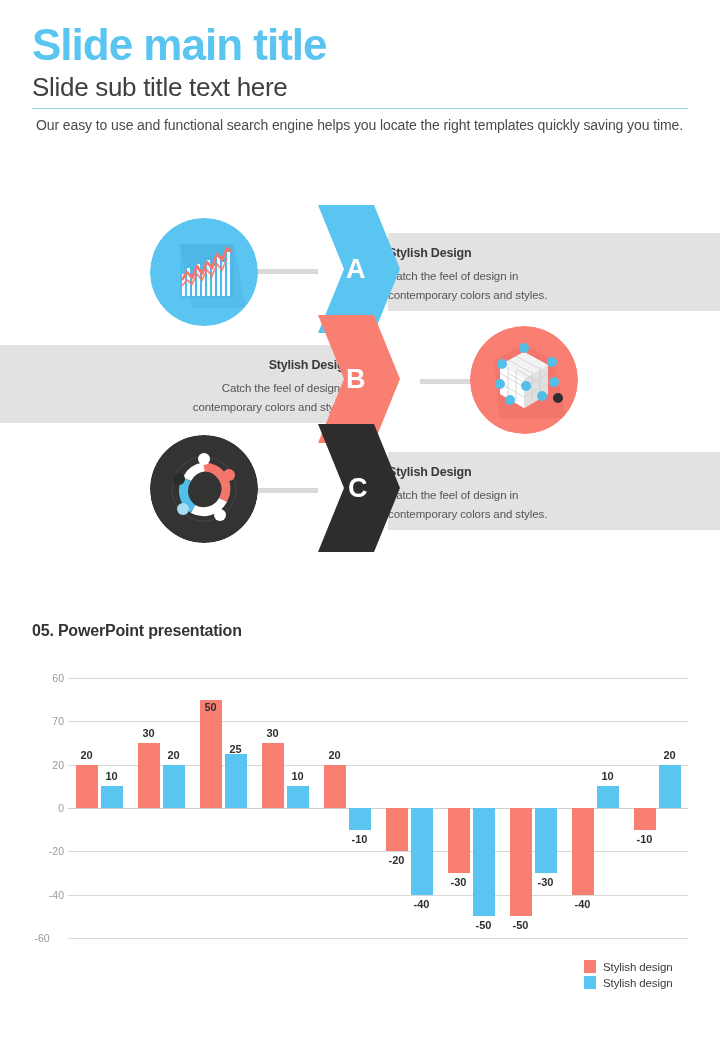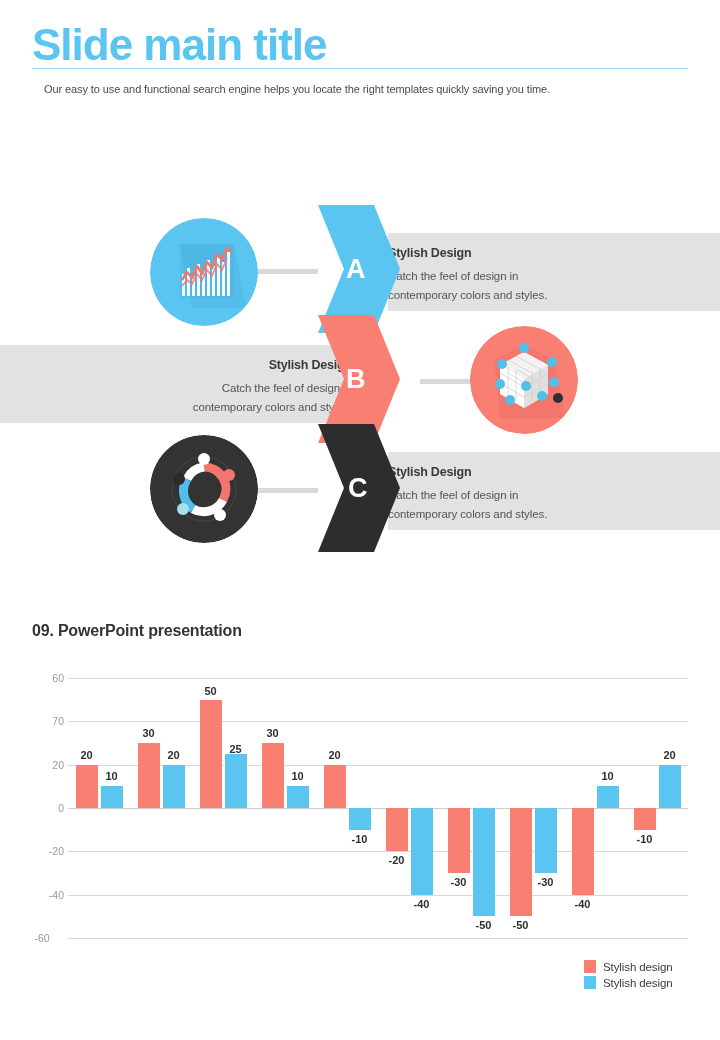--- a/index.html
+++ b/index.html
@@ -14,21 +14,21 @@
   .header{position:absolute;left:32px;top:22px;width:656px;}
   .main-title{
     font-size:44px;line-height:46px;font-weight:bold;
     color:#5bc5f2;letter-spacing:-1px;margin:0;
   }
   .sub-title{
     font-size:26px;line-height:30px;font-weight:normal;
     color:#3f3f3f;margin:4px 0 6px 0;letter-spacing:-0.3px;
   }
   .rule{height:1px;background:#9ad9f2;width:656px;margin:0 0 8px 0;}
-  .lead{font-size:11px;line-height:16px;color:#4a4a4a;margin:12px;letter-spacing:-0.1px;}
+  .lead{font-size:14px;line-height:16px;color:#4a4a4a;margin:4px;letter-spacing:-0.1px;}
 
   
   .section-heading{
     position:absolute;left:32px;font-size:16px;font-weight:bold;color:#343434;
     letter-spacing:-0.2px;
   }
   #sec1-head{top:162px;}
   #sec2-head{top:622px;}
 
   
@@ -84,20 +84,21 @@
   .legend-swatch{width:12px;height:13px;margin-right:7px;flex:0 0 auto;}
   .legend-text{font-size:11.5px;color:#3a3a3a;letter-spacing:-0.1px;white-space:nowrap;}
 </style>
 </head>
 <body>
 
 <div class="slide">
 
   <div class="header">
     <div class="main-title">Slide main title</div>
+    <div class="sub-title">Slide sub title text here</div>
     <div class="rule"></div>
     <div class="lead">Our easy to use and functional search engine  helps you locate the right templates quickly saving you time.</div>
   </div>
 
 
   <div class="diagram">
 
     <div class="panel right" style="left:388px;top:28px;width:332px;height:78px;">
       <div class="p-title" style="left:0px;top:13px;">Stylish Design</div>
       <div class="p-line" style="left:0px;top:34px;">Catch the feel of design in</div>
@@ -203,21 +204,21 @@
     </div>
 
     <div class="chev" style="left:318px;top:219px;">
       <svg width="82" height="128" viewBox="0 0 82 128">
         <path d="M0 0 L56 0 L82 64 L56 128 L0 128 L26 64 Z" fill="#2d2d2d"></path>
       </svg>
       <span class="letter" style="left:30px;">C</span>
     </div>
   </div>
 
-  <div class="section-heading" id="sec2-head">09. PowerPoint presentation</div>
+  <div class="section-heading" id="sec2-head">05. PowerPoint presentation</div>
 
   <div class="chart">
     <div class="plot" id="plot">
         <div class="gridline" style="top: 0px;"></div>
         <div class="ytick" style="top: 0px;">60</div>
         <div class="gridline" style="top: 43.3333px;"></div>
         <div class="ytick" style="top: 43.3333px;">70</div>
         <div class="gridline" style="top: 86.6667px;"></div>
         <div class="ytick" style="top: 86.6667px;">20</div>
         <div class="gridline zero" style="top: 130px;"></div>
@@ -226,21 +227,21 @@
         <div class="ytick" style="top: 173.333px;">-20</div>
         <div class="gridline" style="top: 216.667px;"></div>
         <div class="ytick" style="top: 216.667px;">-40</div>
         <div class="gridline" style="top: 260px;"></div>
         <div class="ytick" style="top: 260px; text-align: center;">-60</div>
         <div class="bar red" style="left: 7.5px; top: 86.6667px; height: 43.3333px;"></div>
         <div class="blabel" style="left: -1.5px; top: 70.6667px;">20</div>
         <div class="bar red" style="left: 69.5px; top: 65px; height: 65px;"></div>
         <div class="blabel" style="left: 60.5px; top: 49px;">30</div>
         <div class="bar red" style="left: 131.5px; top: 21.6667px; height: 108.333px;"></div>
-        <div class="blabel" style="left: 122.5px; top: 7px;">50</div>
+        <div class="blabel" style="left: 122.5px; top: 23px;">50</div>
         <div class="bar red" style="left: 193.5px; top: 65px; height: 65px;"></div>
         <div class="blabel" style="left: 184.5px; top: 49px;">30</div>
         <div class="bar red" style="left: 255.5px; top: 86.6667px; height: 43.3333px;"></div>
         <div class="blabel" style="left: 246.5px; top: 70.6667px;">20</div>
         <div class="bar red" style="left: 317.5px; top: 130px; height: 43.3333px;"></div>
         <div class="blabel" style="left: 308.5px; top: 176.333px;">-20</div>
         <div class="bar red" style="left: 379.5px; top: 130px; height: 65px;"></div>
         <div class="blabel" style="left: 370.5px; top: 198px;">-30</div>
         <div class="bar red" style="left: 441.5px; top: 130px; height: 108.333px;"></div>
         <div class="blabel" style="left: 432.5px; top: 241.333px;">-50</div>

